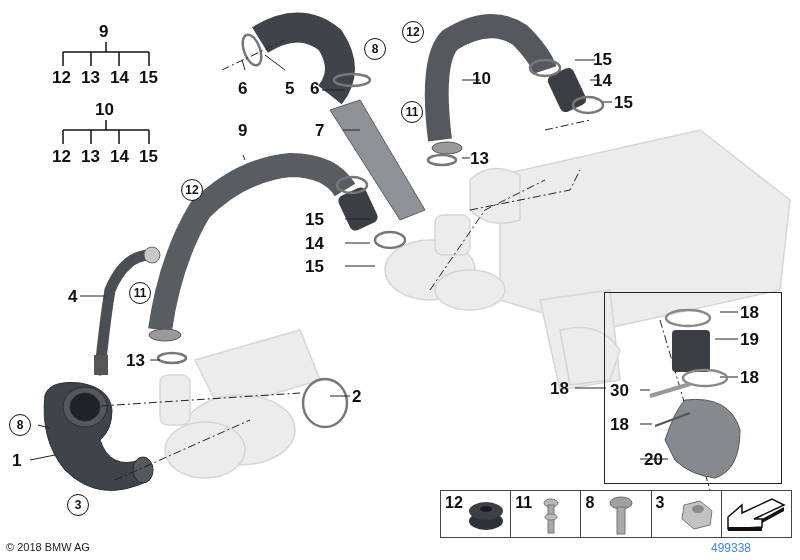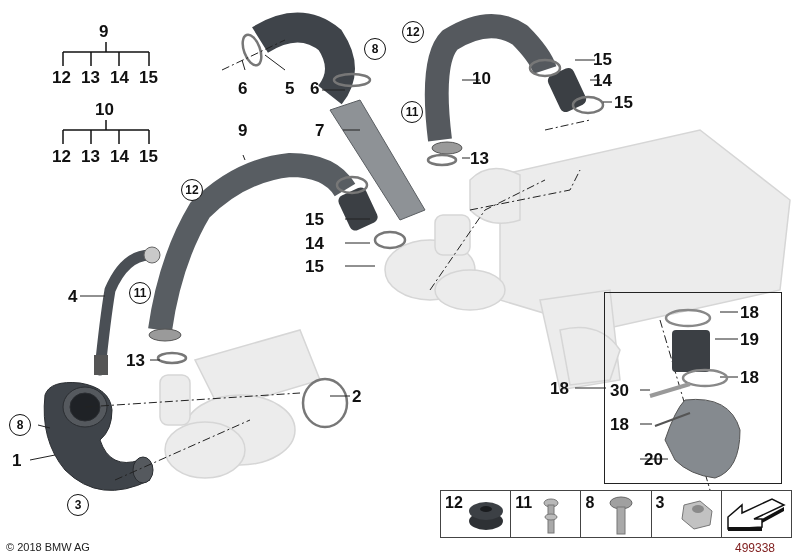--- a/index.html
+++ b/index.html
@@ -3,21 +3,21 @@
 <meta charset="utf-8">
 <style>
   html, body { margin:0; padding:0; background:#ffffff; }
   body { width:800px; height:560px; position:relative; overflow:hidden; font-family:"Liberation Sans", sans-serif; }
   .canvas { position:absolute; left:0; top:0; width:800px; height:560px; }
   .lbl { position:absolute; font-family:"Liberation Sans", sans-serif; font-weight:bold; font-size:17px; color:#111; line-height:1; }
   .circ { position:absolute; width:22px; height:22px; border:1.6px solid #111; border-radius:50%; background:#fff;
           font-family:"Liberation Sans", sans-serif; font-weight:bold; font-size:12px; color:#111; display:flex; align-items:center; justify-content:center; box-sizing:border-box; }
   .tree-num { position:absolute; font-weight:bold; font-size:17px; color:#111; }
   .copyright { position:absolute; left:6px; top:541px; font-size:11px; color:#222; }
-  .refnum { position:absolute; left:735px; top:541px; font-size:12px; color:#7f1d1d; }
+  .refnum { position:absolute; left:711px; top:541px; font-size:12px; color:#3b82f6; }
   .detail-box { position:absolute; left:604px; top:292px; width:178px; height:192px; border:1.5px solid #222; box-sizing:border-box; }
   .hw-table { position:absolute; left:440px; top:490px; width:352px; height:48px; display:flex; border:1px solid #444; box-sizing:border-box; }
   .hw-cell { flex:1; border-right:1px solid #444; position:relative; }
   .hw-cell:last-child { border-right:none; }
   .hw-num { position:absolute; left:4px; top:3px; font-weight:bold; font-size:16px; color:#111; }
   .hw-cell svg { position:absolute; left:0; top:0; }
 </style>
 </head>
 <body>
 

